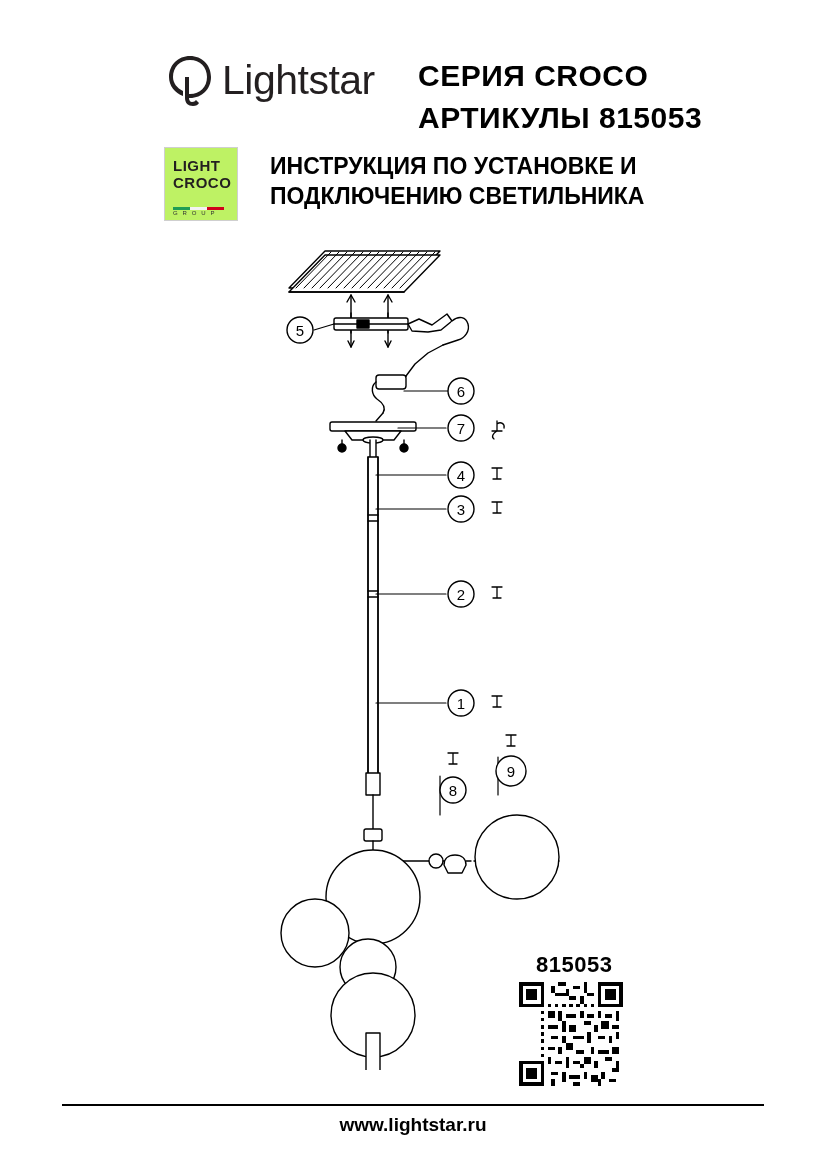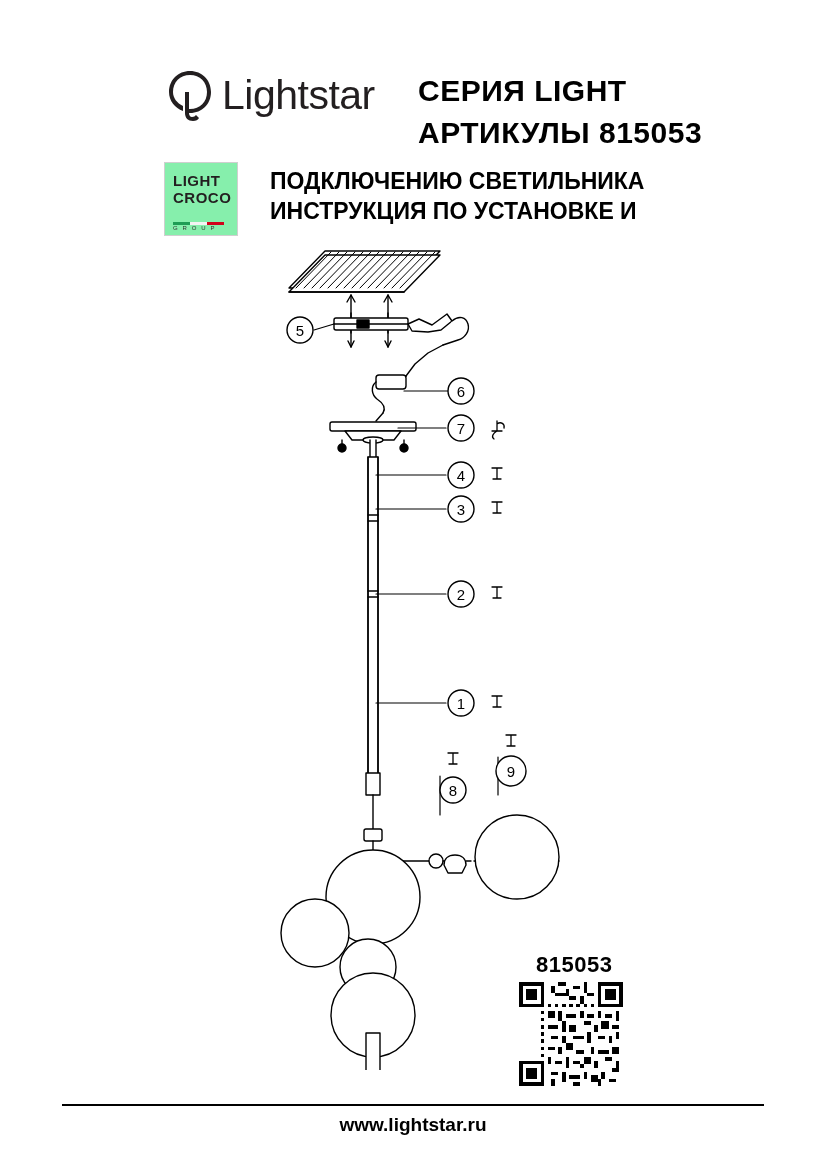--- a/index.html
+++ b/index.html
@@ -17,21 +17,21 @@
     height: 1169px;
     margin: 0 auto;
     background: #ffffff;
     overflow: hidden;
   }
 
   
   #header {
     position: absolute;
     left: 0;
-    top: 16px;
+    top: 1px;
     width: 826px;
     height: 235px;
   }
   #brand-logo {
     position: absolute;
     left: 164px;
     top: 52px;
     width: 230px;
     height: 55px;
   }
@@ -72,21 +72,21 @@
     white-space: nowrap;
   }
   #ls-badge {
     position: absolute;
     left: 164px;
     top: 146px;
     width: 74px;
     height: 74px;
     border: 1px solid #cfcfcf;
     box-sizing: border-box;
-    background: #86efac;
+    background: #bef264;
   }
   #ls-badge .b-l1, #ls-badge .b-l2, #ls-badge .b-l3 {
     position: absolute;
     left: 8px;
     font-weight: bold;
     color: #231f20;
     letter-spacing: 0.5px;
   }
   #ls-badge .b-l1 { top: 9px;  font-size: 15px; }
   #ls-badge .b-l2 { top: 26px; font-size: 15px; }
@@ -175,35 +175,35 @@
     <div id="brand-logo">
       <span class="mark">
         <svg width="52" height="55" viewBox="0 0 52 55" xmlns="http://www.w3.org/2000/svg">
           <path d="M26 3 C14 3 5 12 5 24 C5 33 11 40 19 43 L19 38 C13 35 9 30 9 24 C9 14 16 7 26 7 C36 7 43 14 43 24 C43 34 36 41 26 41 L23 41 L23 45 L26 45 C38 45 47 36 47 24 C47 12 38 3 26 3 Z" fill="#231f20"></path>
           <path d="M21 24 L21 45 C21 50 24 53 29 53 C32 53 34 52 35 50 L32 47 C31 48 30 49 28 49 C26 49 25 47 25 45 L25 24 Z" fill="#231f20"></path>
         </svg>
       </span>
       <span class="wordmark">Lightstar</span>
     </div>
 
-    <div id="series-title">СЕРИЯ LIGHT</div>
+    <div id="series-title">СЕРИЯ CROCO</div>
     <div id="article-line">АРТИКУЛЫ 815053</div>
 
     <div id="ls-badge">
       <span class="b-l1">LIGHT</span>
       <span class="b-l2">CROCO</span>
       <span class="bar g"></span>
       <span class="bar w"></span>
       <span class="bar r"></span>
       <span class="b-group">G R O U P</span>
     </div>
 
     <div id="instruction-title">
+      <div>ИНСТРУКЦИЯ ПО УСТАНОВКЕ И</div>
       <div>ПОДКЛЮЧЕНИЮ СВЕТИЛЬНИКА</div>
-      <div>ИНСТРУКЦИЯ ПО УСТАНОВКЕ И</div>
     </div>
   </div>
 
   <div id="diagram">
     <svg width="826" height="835" viewBox="0 0 826 835" xmlns="http://www.w3.org/2000/svg">
       <g fill="none" stroke="#000" stroke-width="1.4" stroke-linecap="round" stroke-linejoin="round">
 
         <g>
           <path d="M289 53 L325 16 L440 16 L404 53 Z" fill="#ffffff"></path>
           <path d="M289 57 L325 20 L440 20 L404 57 Z" fill="#ffffff"></path>

